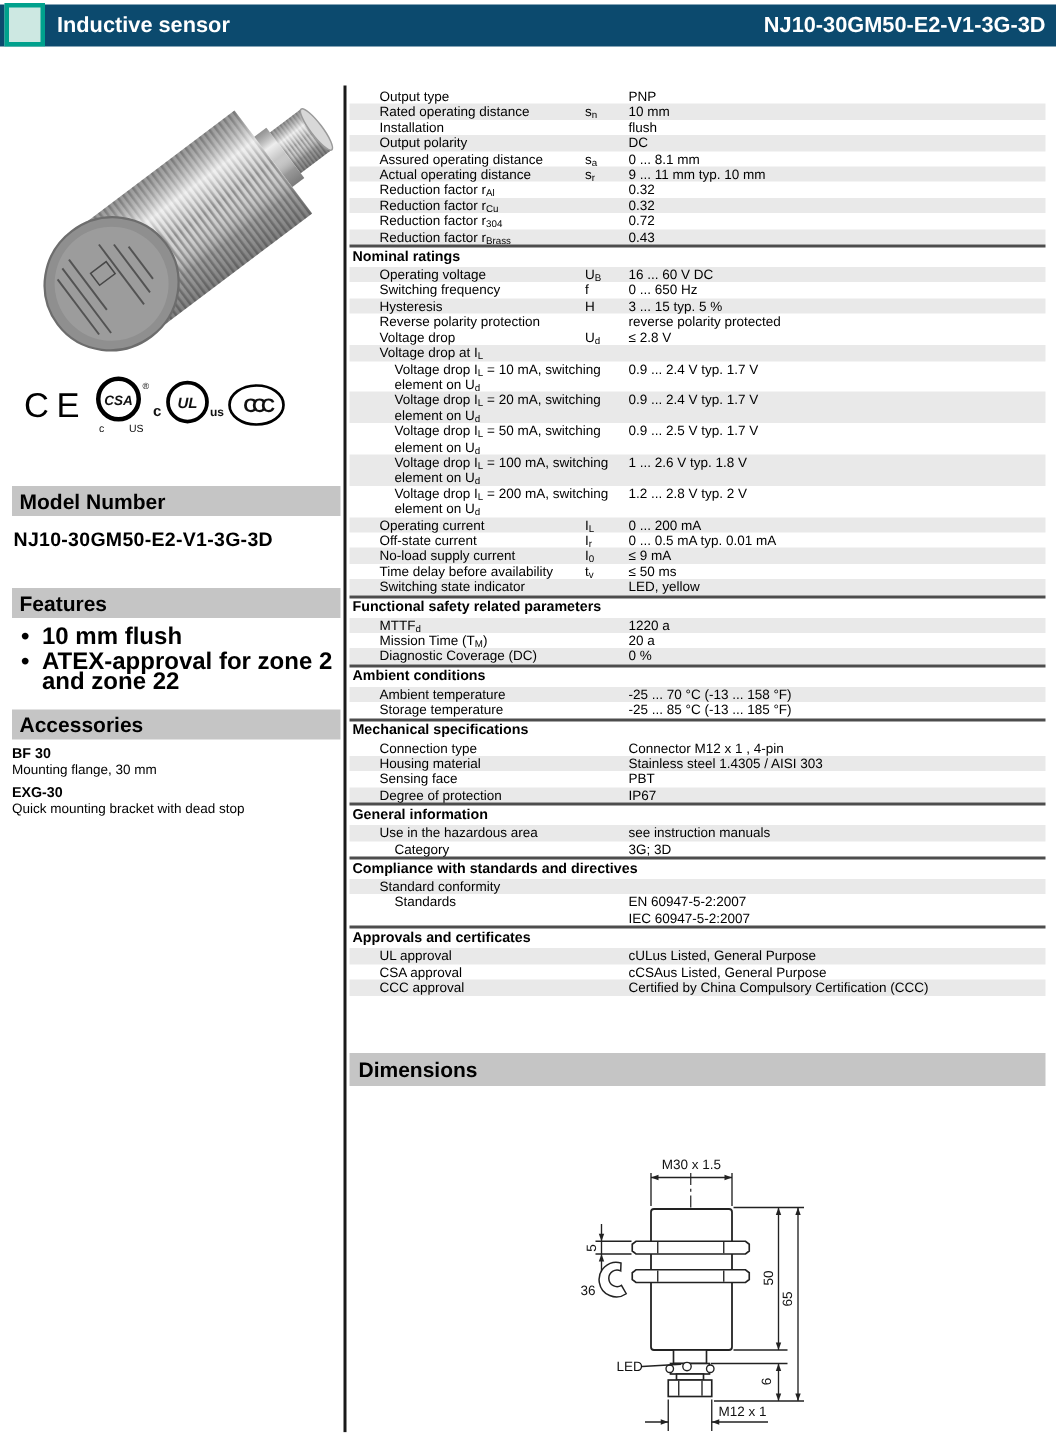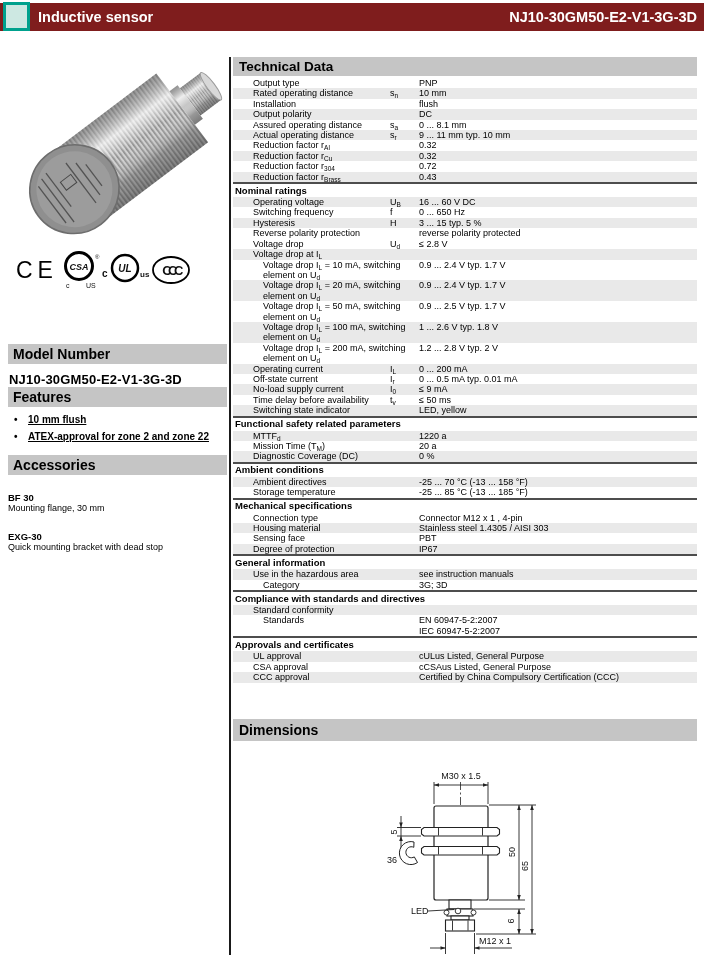--- a/index.html
+++ b/index.html
@@ -1,62 +1,62 @@
 <!DOCTYPE html>
 <html><head>
 <meta charset="utf-8">
 <style>
   html,body{margin:0;padding:0;background:#fff;}
   #page{position:relative;width:704px;height:955px;background:#fff;overflow:hidden;
         font-family:"Liberation Sans",sans-serif;color:#000;}
   
-  #top-header{position:absolute;left:0;top:3px;width:704px;height:28px;background:#7f1d1d;}
+  #top-header{position:absolute;left:0;top:3px;width:704px;height:28px;background:#0c4a6e;}
   #brand-icon{position:absolute;left:3px;top:-1px;width:27px;height:29px;background:#cde8e2;
               border:3.5px solid #00a18d;box-sizing:border-box;}
   #page-title{position:absolute;left:38px;top:0;height:28px;line-height:28px;color:#fff;
               font-weight:bold;font-size:14.5px;}
   #part-number{position:absolute;right:7px;top:0;height:28px;line-height:28px;color:#fff;
                font-weight:bold;font-size:14.5px;}
   
   #col-divider{position:absolute;left:229px;top:57px;width:2px;height:898px;background:#1a1a1a;}
   
   #left-col{position:absolute;left:8px;top:58px;width:219px;}
   #photo-box{width:219px;height:180px;background:#fff;}
   #logos{margin-top:10px;height:44px;display:flex;justify-content:flex-start;
          align-items:center;padding:0 8px;}
   .lc-bar{height:20px;background:#c5c5c5;font-weight:bold;font-size:14px;line-height:20px;
           padding-left:5px;}
-  #mn-bar{margin-top:52px;}
+  #mn-bar{margin-top:32px;}
   #mn-val{font-size:13px;font-weight:bold;margin:8px 0 0 1px;letter-spacing:.2px;}
-  #ft-bar{margin-top:0;}
+  #ft-bar{margin-top:25px;}
   .feat{margin:6px 0 0 0;padding:0;list-style:none;}
-  .feat li{font-size:10px;font-weight:bold;padding-left:20px;position:relative;
-           margin-bottom:4px;line-height:13px;text-decoration:underline;}
+  .feat li{font-size:16px;font-weight:bold;padding-left:20px;position:relative;
+           margin-bottom:4px;line-height:13px;}
   .feat li::before{content:"\2022";position:absolute;left:6px;}
   #ac-bar{margin-top:12px;}
-  .acc-code{font-size:9.5px;font-weight:bold;margin-top:17px;line-height:11px;}
+  .acc-code{font-size:9.5px;font-weight:bold;margin-top:4px;line-height:11px;}
   .acc-desc{font-size:9px;line-height:11px;}
   
   #right-col{position:absolute;left:233px;top:57px;width:464px;}
   .rc-bar{height:19px;background:#c5c5c5;font-weight:bold;font-size:13.5px;line-height:19px;
           padding-left:6px;}
   #spec-table{margin-top:2px;}
   .sec-title{font-size:9.5px;font-weight:bold;border-top:2px solid #4d4d4d;
              padding:1.5px 0 1px 2px;line-height:10.5px;}
   .trow{display:grid;grid-template-columns:137px 29px 1fr;padding-left:20px;
         font-size:9px;line-height:10.4px;}
   .trow.gray{background:#e9e9e9;}
   .tlabel{grid-column:1;}
   .tlabel.span{grid-column:1/3;}
   .tlabel.ind{padding-left:10px;}
   .tsym{grid-column:2;}
   .tval{grid-column:3;}
   sub{font-size:6.5px;line-height:0;vertical-align:-1.5px;}
   
-  #dim-bar{position:absolute;left:233px;top:719px;width:464px;height:22px;background:#c5c5c5;
+  #dim-bar{position:absolute;left:233px;top:702px;width:464px;height:22px;background:#c5c5c5;
            font-weight:bold;font-size:14px;line-height:22px;padding-left:6px;box-sizing:border-box;}
   #dim-svg{position:absolute;left:233px;top:741px;}
   svg text{font-family:"Liberation Sans",sans-serif;fill:#111;}
   
   #ce-mark{font-size:23px;letter-spacing:5px;line-height:36px;}
 </style>
 </head>
 <body>
 
 <div id="page">
@@ -148,21 +148,20 @@
       <div class="acc-code">BF 30</div>
       <div class="acc-desc">Mounting flange, 30 mm</div>
     </div>
     <div>
       <div class="acc-code">EXG-30</div>
       <div class="acc-desc">Quick mounting bracket with dead stop</div>
     </div>
   </div>
 
   <div id="right-col">
-    <div class="rc-bar">Technical Data</div>
     <div id="spec-table">
         <div class="trow">
           <div class="tlabel span">Output type</div>
           <div class="tval">PNP</div>
         </div>
         <div class="trow gray">
           <div class="tlabel">Rated operating distance</div>
           <div class="tsym">s<sub>n</sub></div>
           <div class="tval">10 mm</div>
         </div>
@@ -281,21 +280,21 @@
         <div class="trow">
           <div class="tlabel span">Mission Time (T<sub>M</sub>)</div>
           <div class="tval">20 a</div>
         </div>
         <div class="trow gray">
           <div class="tlabel span">Diagnostic Coverage (DC)</div>
           <div class="tval">0 %</div>
         </div>
         <div class="sec-title">Ambient conditions</div>
         <div class="trow gray">
-          <div class="tlabel span">Ambient directives</div>
+          <div class="tlabel span">Ambient temperature</div>
           <div class="tval">-25 ... 70 °C (-13 ... 158 °F)</div>
         </div>
         <div class="trow">
           <div class="tlabel span">Storage temperature</div>
           <div class="tval">-25 ... 85 °C (-13 ... 185 °F)</div>
         </div>
         <div class="sec-title">Mechanical specifications</div>
         <div class="trow">
           <div class="tlabel span">Connection type</div>
           <div class="tval">Connector M12 x 1 , 4-pin</div>

